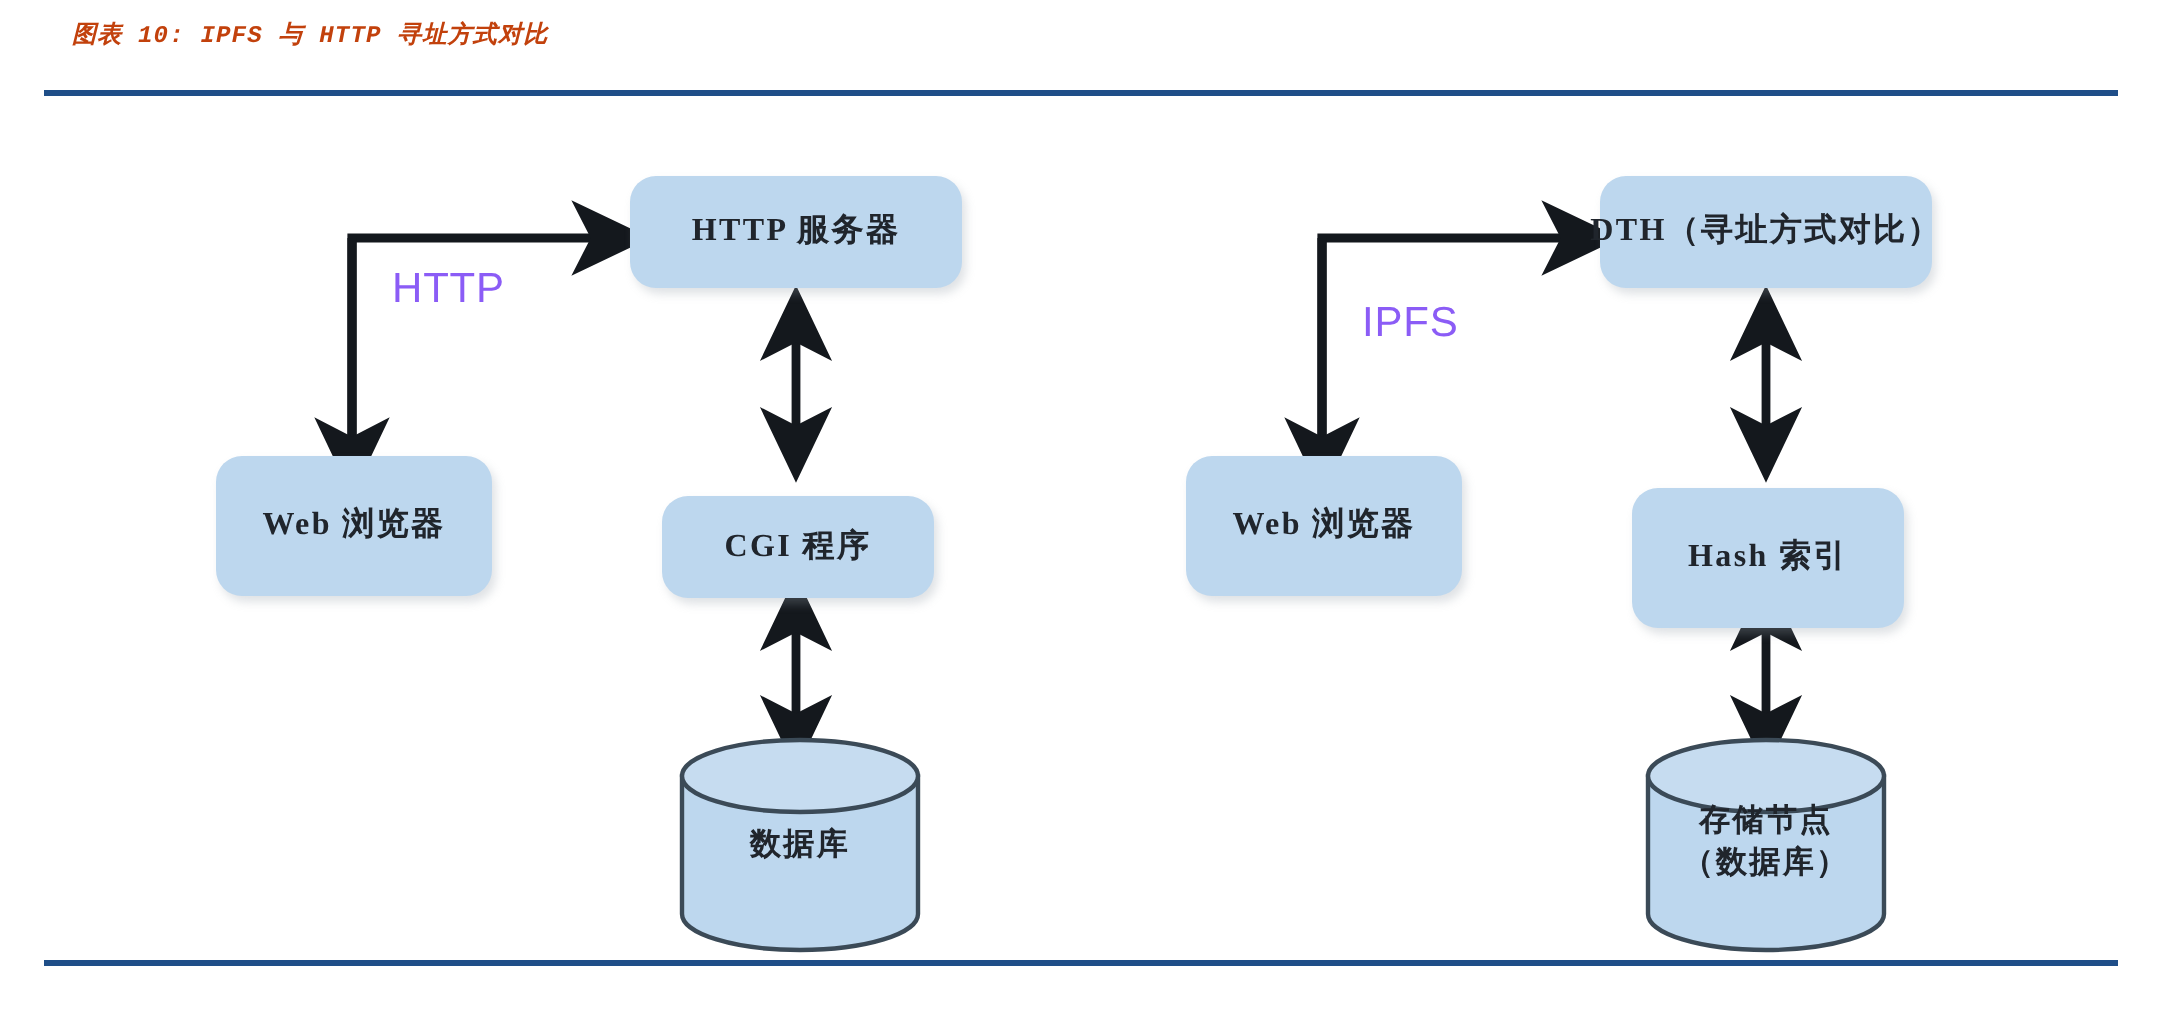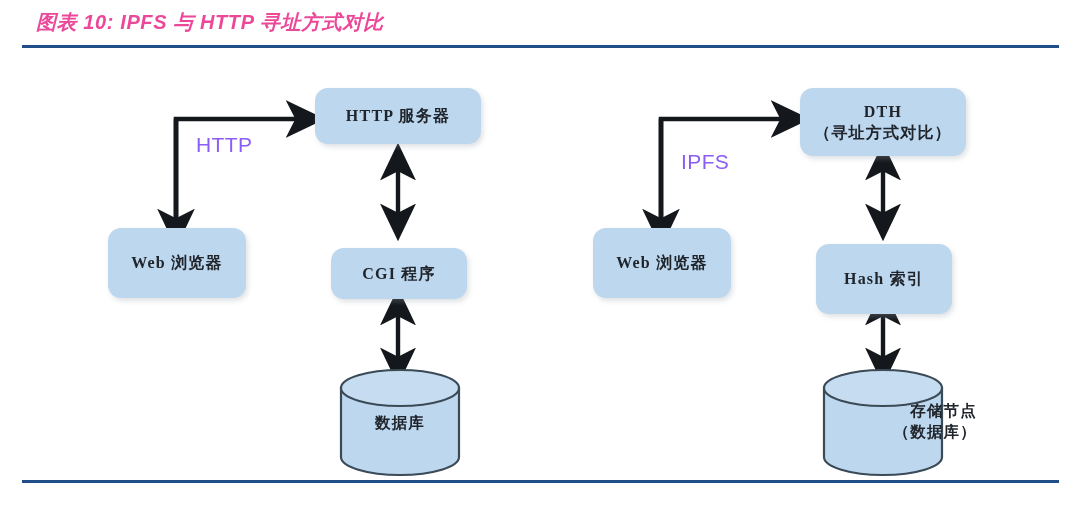--- a/index.html
+++ b/index.html
@@ -21,26 +21,26 @@
     width: 1080px;
     height: 518px;
     background: #ffffff;
   }
 
   
   .fig-title {
     position: absolute;
     left: 36px;
     top: 9px;
-    font-family: Liberation Sans, sans-serif;
+    font-family: Liberation Mono, monospace;
     font-style: italic;
     font-weight: 700;
-    font-size: 20px;
+    font-size: 12px;
     letter-spacing: 0.6px;
-    color: #ec4899;
+    color: #c2410c;
     white-space: nowrap;
   }
   .rule-top {
     position: absolute;
     left: 22px;
     top: 45px;
     width: 1037px;
     height: 3px;
     background: #1f4e88;
   }
@@ -189,34 +189,34 @@
   <div class="node" style="left:331px; top:228px; width:136px; height:51px;margin-top:20px;">
     <span class="line">CGI 程序</span>
   </div>
 
   <div class="cyl-label" style="left:341px; top:412px; width:118px;">
     <span class="line">数据库</span>
   </div>
 
   <div class="edge-label" style="left:196px; top:133px;">HTTP</div>
 
-  <div class="node" style="left:800px; top:88px; width:166px; height:68px; flex-direction:column;">
+  <div class="node" style="left:800px; top:88px; width:166px; height:56px; flex-direction:row;">
     <span class="line">DTH</span>
     <span class="line">（寻址方式对比）</span>
   </div>
 
   <div class="node" style="left:593px; top:228px; width:138px; height:70px;">
     <span class="line">Web 浏览器</span>
   </div>
 
   <div class="node" style="left:816px; top:244px; width:136px; height:70px;">
     <span class="line">Hash 索引</span>
   </div>
 
-  <div class="cyl-label" style="left:859px; top:400px; width:118px;text-align:right;">
+  <div class="cyl-label" style="left:824px; top:400px; width:118px;">
     <span class="line">存储节点</span>
     <span class="line">（数据库）</span>
   </div>
 
   <div class="edge-label" style="left:681px; top:150px;">IPFS</div>
 
   <div class="rule-bottom"></div>
 
 </div>
 

